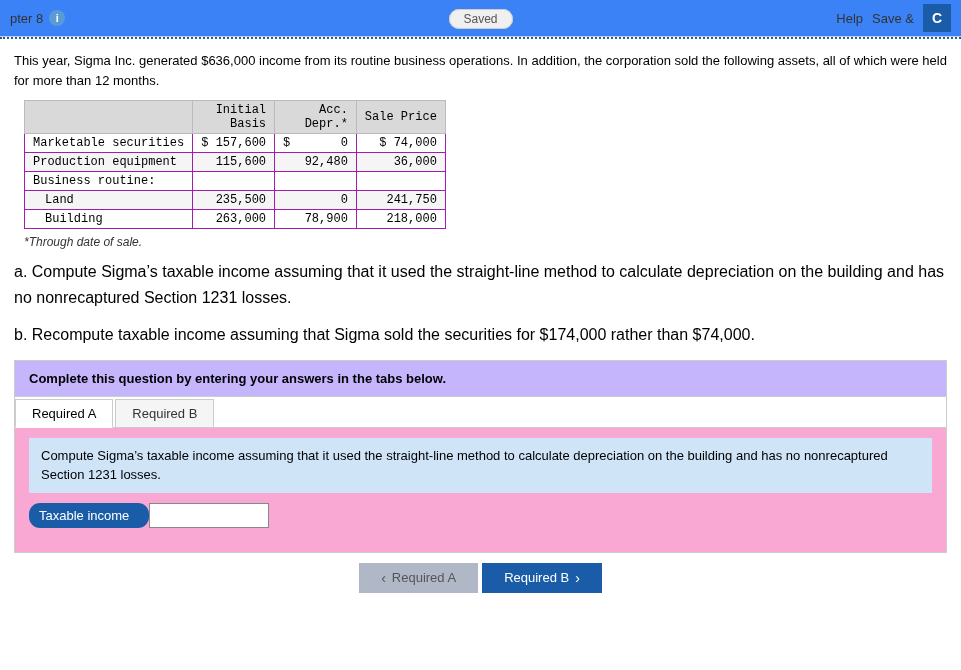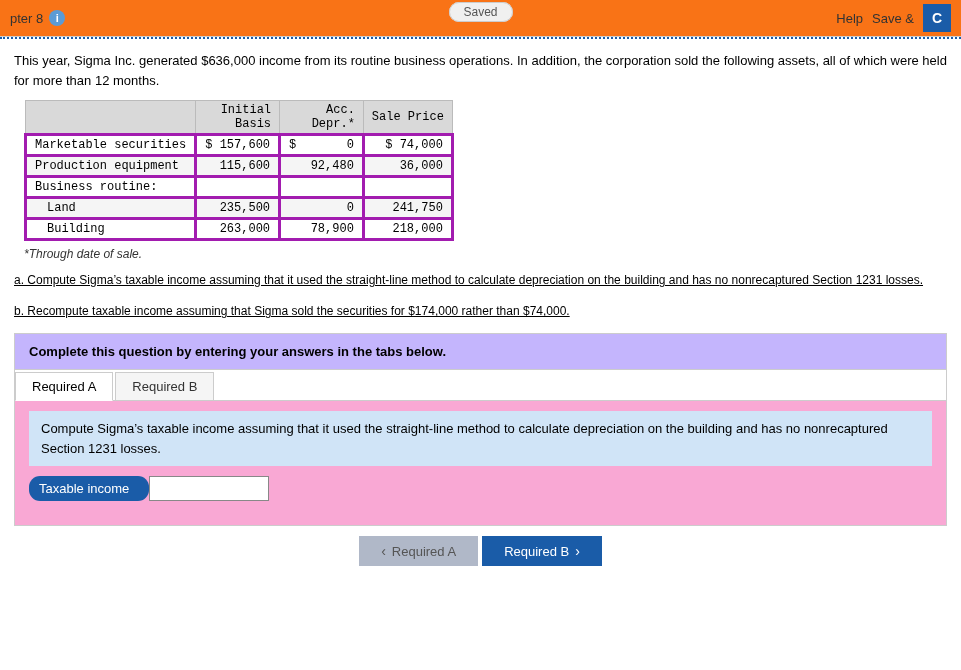--- a/index.html
+++ b/index.html
@@ -9,24 +9,25 @@
       background: #fff;
       color: #000;
       width: 961px;
       min-height: 670px;
       overflow-x: hidden;
     }
 
     
     .top-bar {
       display: flex;
+      align-items: center;
       justify-content: space-between;
       padding: 4px 10px;
       border-bottom: 1px solid #ccc;
-      background: #f97316;
+      background: #3b82f6;
     }
     .top-bar-left {
       display: flex;
       align-items: center;
       gap: 6px;
     }
     .top-bar-title {
       font-size: 13px;
       color: #333;
     }
@@ -110,21 +111,21 @@
       font-weight: normal;
       border: 1px solid #bbb;
     }
     .data-table th.left-th {
       text-align: left;
       min-width: 160px;
     }
     .data-table td {
       padding: 2px 8px;
       text-align: right;
-      border: 3px solid #a21caf;
+      border: 1px solid #a21caf;
     }
     .data-table td.label-cell {
       text-align: left;
       background: #fff;
     }
     .data-table td.indent {
       text-align: left;
       padding-left: 20px;
       background: #fff;
     }
@@ -139,25 +140,24 @@
     
     .through-date {
       font-size: 12px;
       font-style: italic;
       color: #333;
       margin: 6px 0 10px 10px;
     }
 
     
     .question-text {
-      font-size: 12px;
+      font-size: 16px;
       line-height: 1.6;
       margin-bottom: 12px;
       color: #000;
-      text-decoration: underline;
     }
 
     
     .instruction-box {
       background: #c4b5fd;
       border: 1px solid #ccc;
       padding: 10px 14px;
       margin-bottom: 0;
       font-size: 13px;
       font-weight: bold;

